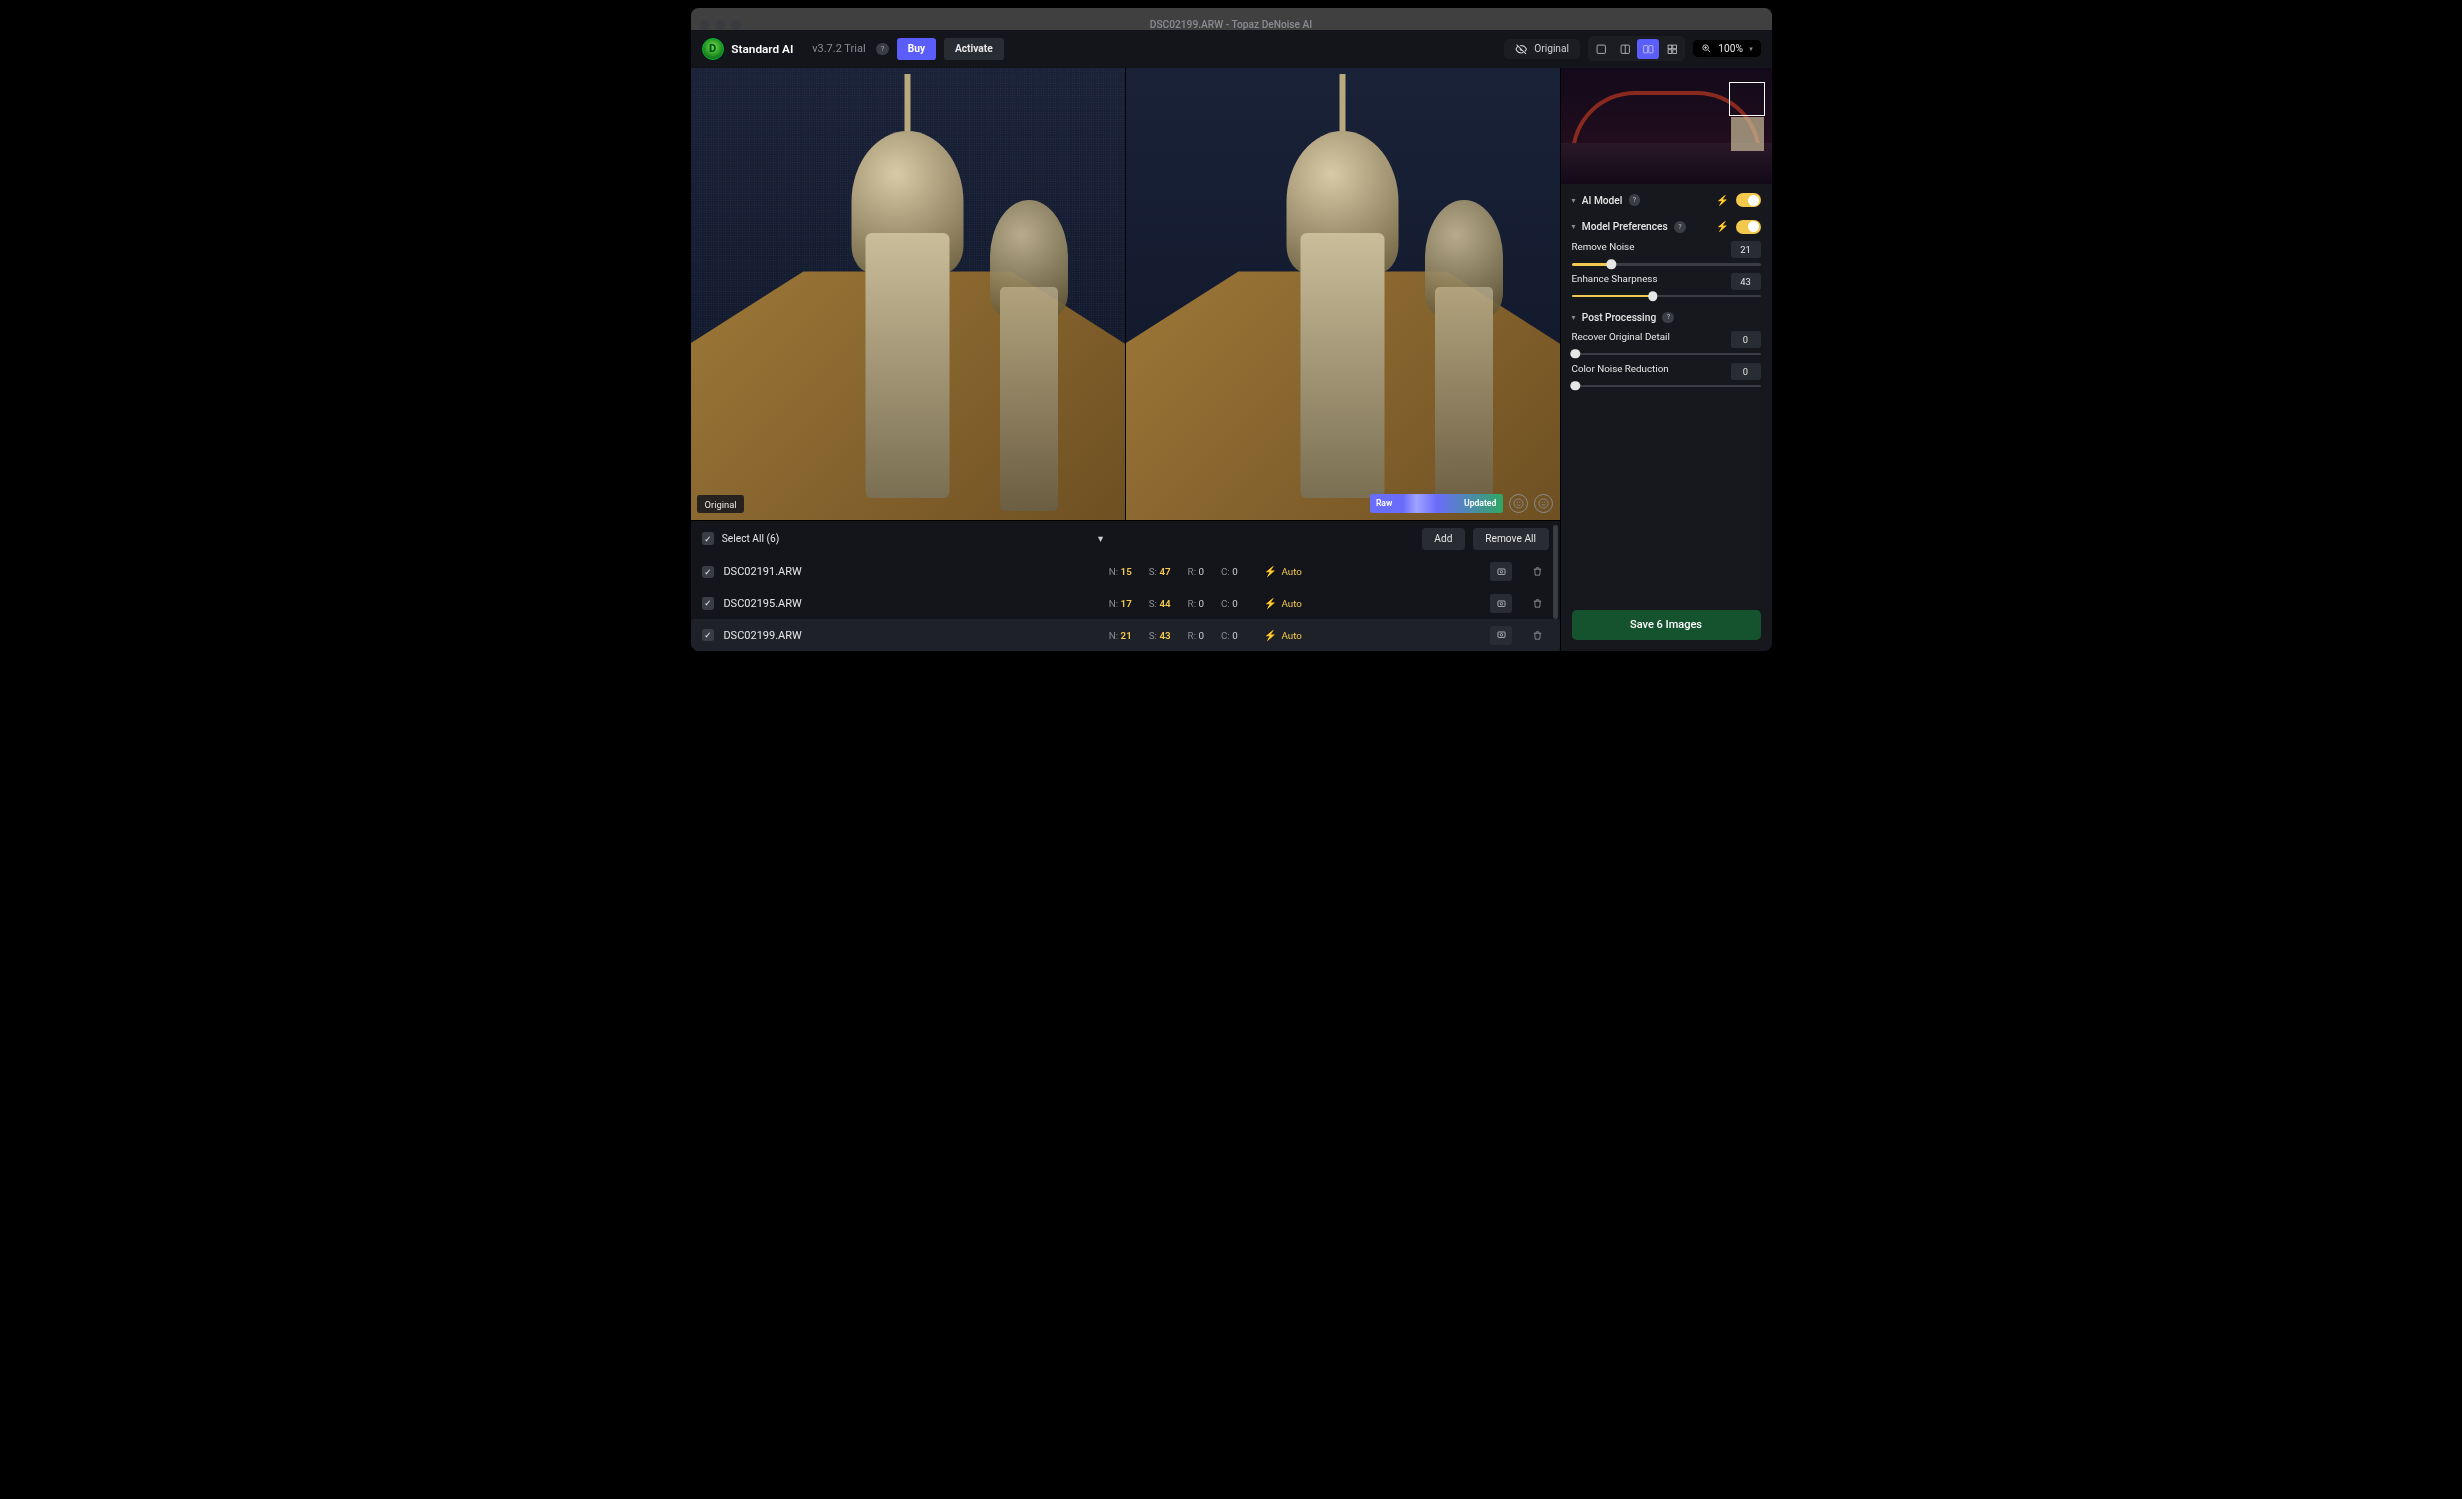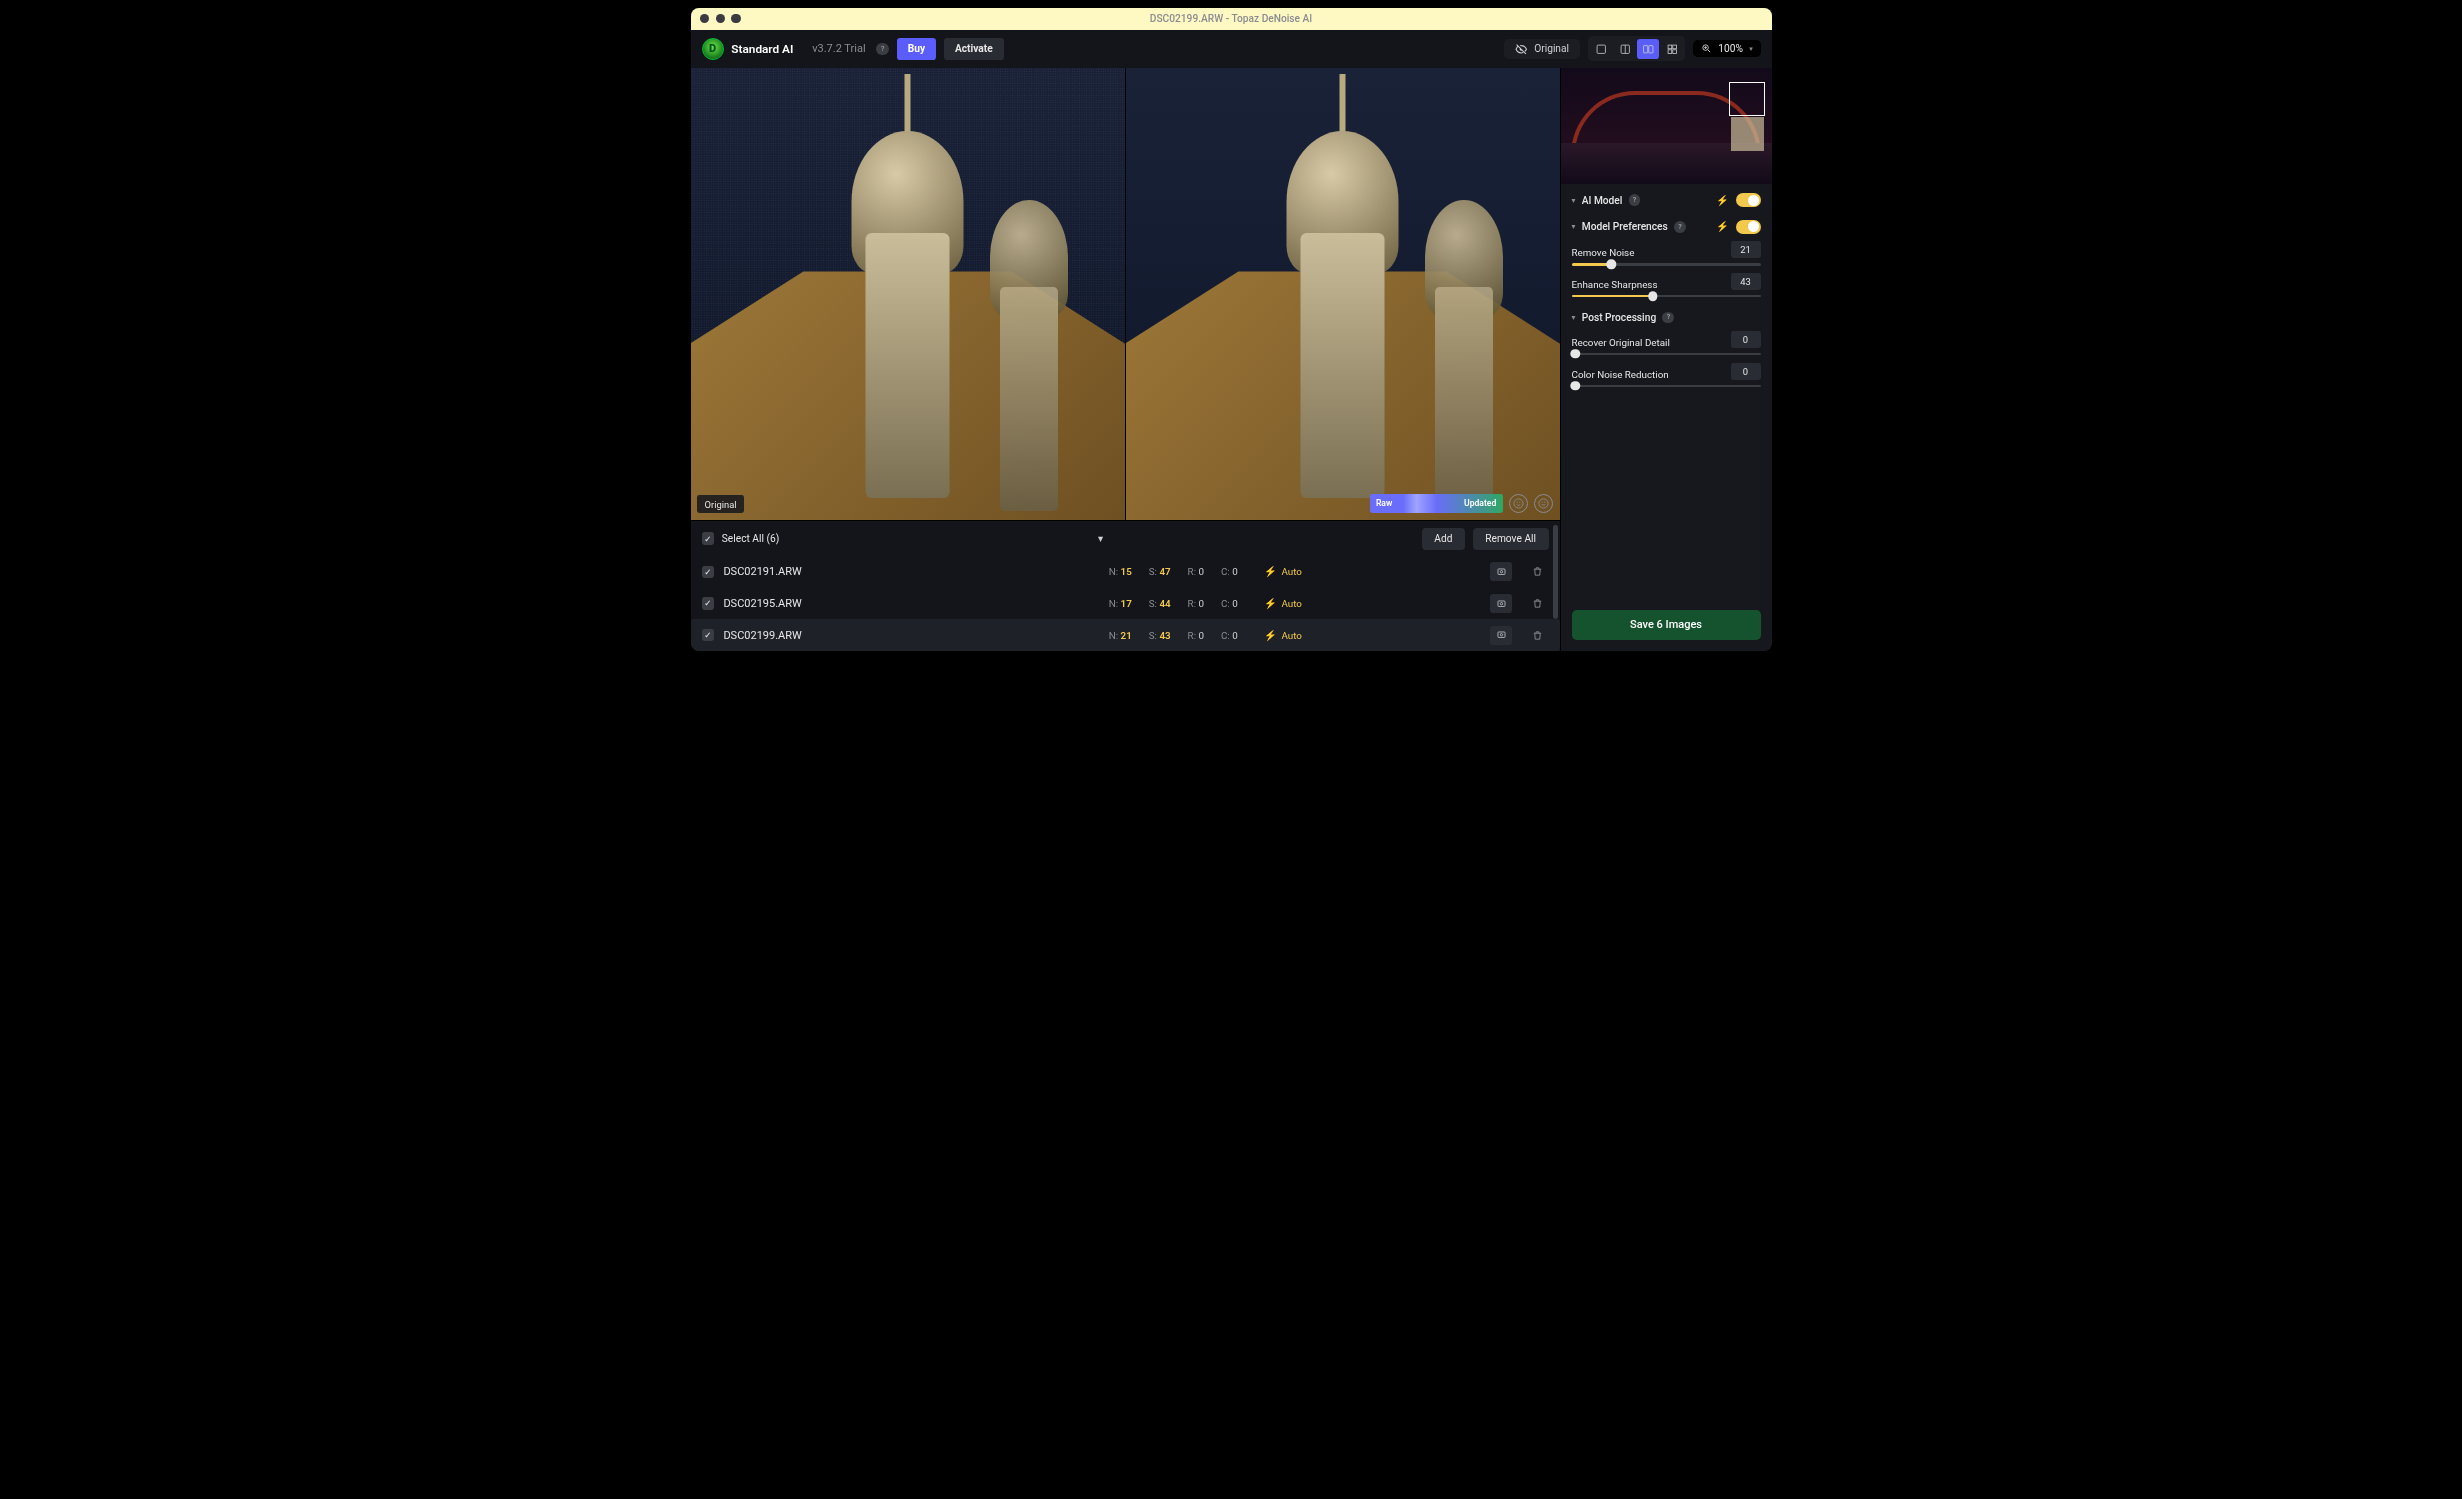--- a/index.html
+++ b/index.html
@@ -1,19 +1,19 @@
 <!DOCTYPE html>
 <html style="font-size:12.5px"><head>
 <meta charset="utf-8">
 <style>
   * { box-sizing: border-box; margin: 0; padding: 0; font-family: -apple-system, BlinkMacSystemFont, "Segoe UI", Roboto, Helvetica, Arial, sans-serif; }
   body { background:#000; color:#e6e6e6; font-size:10.2px; }
   .window { width:1081px; height:643px; margin:7.8px auto; background:#13151a; border-radius:7.8px; overflow:hidden; display:flex; flex-direction:column; box-shadow:0 0 0 0.8px #000; }
   
-  .titlebar { height:22px; background:#fef9c3; display:flex; align-items:center; position:relative; }
+  .titlebar { height:22px; background:#404040; display:flex; align-items:flex-end; position:relative; }
   .traffic { display:flex; gap:6.3px; margin-left:9.4px; }
   .traffic span { width:9.4px; height:9.4px; border-radius:50%; background:#3a3b40; }
   .titlebar .title { position:absolute; left:0; right:0; text-align:center; font-size:10.2px; color:#8a8c92; font-weight:500; }
   
   .toolbar { height:38px; display:flex; align-items:center; padding:0 11px; gap:7.8px; background:#13151a; }
   .logo { width:22px; height:22px; border-radius:50%; background:radial-gradient(circle at 50% 40%, #6fe64a 0%, #1f8a1f 60%, #0d3d0d 100%); display:flex; align-items:center; justify-content:center; color:#052; font-weight:900; font-size:11px; border:1.6px solid #0b3; }
   .appname { font-size:11.8px; font-weight:600; color:#fff; }
   .ver { font-size:11px; color:#8a8c92; margin-left:11px; }
   .help-circ { width:12.5px; height:12.5px; border-radius:50%; background:#3a3d44; color:#aaa; font-size:7.8px; display:flex; align-items:center; justify-content:center; margin-left:3.1px; }
   .btn { height:22px; padding:0 11px; border-radius:3.1px; background:#2a2c33; color:#e6e6e6; font-size:10.2px; border:none; display:flex; align-items:center; gap:4.7px; cursor:pointer;font-weight:bold; }
@@ -73,21 +73,21 @@
   .sechead { display:flex; align-items:center; gap:6.3px; font-size:10.2px; color:#e6e6e6; font-weight:500; }
   .sechead .chev { color:#8a8c92; font-size:7.8px; }
   .sechead .q { width:11.8px; height:11.8px; border-radius:50%; background:#3a3d44; color:#aaa; font-size:7px; display:flex; align-items:center; justify-content:center; }
   .sechead .sp { flex:1; }
   .toggle { width:25px; height:14px; border-radius:7px; background:#f2c94c; position:relative; }
   .toggle::after { content:""; position:absolute; right:1.6px; top:1.6px; width:11px; height:11px; border-radius:50%; background:#fff; }
   .modellist { margin:7.8px 0 4.7px; display:flex; flex-direction:column; gap:1.6px; }
   .modelitem { padding:5.5px 9.4px; border-radius:3.1px; font-size:9.8px; color:#e6e6e6; cursor:pointer; }
   .modelitem.sel { background:#f2c94c; color:#1a1a1a; font-weight:600; }
   .sliderrow { margin:7.8px 0 1.6px; }
-  .sliderrow .lblrow { display:flex; justify-content:space-between; align-items:flex-end; font-size:9.8px; color:#e6e6e6; }
+  .sliderrow .lblrow { display:flex; justify-content:space-between; align-items:flex-start; font-size:9.8px; color:#e6e6e6; }
   .valbox { width:30px; height:17px; border-radius:2.4px; background:#2a2c33; display:flex; align-items:center; justify-content:center; font-size:9.4px; color:#e6e6e6; }
   .track { margin-top:4.7px; height:2.4px; background:#3a3d44; border-radius:1.6px; position:relative; }
   .track .fill { position:absolute; left:0; top:0; bottom:0; background:#f2c94c; border-radius:1.6px; }
   .track .knob { position:absolute; top:50%; width:9.4px; height:9.4px; border-radius:50%; background:#e6e6e6; transform:translate(-50%,-50%); }
   .track.plain .fill { background:#5a5d66; }
   .savewrap { margin-top:auto; padding:11px; }
   .savebtn { width:100%; height:30px; border-radius:4.7px; background:#14532d; color:#fff; font-size:11px; font-weight:500; border:none; cursor:pointer; }
   .scrollthumb { position:absolute; right:1.6px; top:0; width:4.7px; height:94px; background:#3a3d44; border-radius:2.4px; }
 </style>
 </head>

